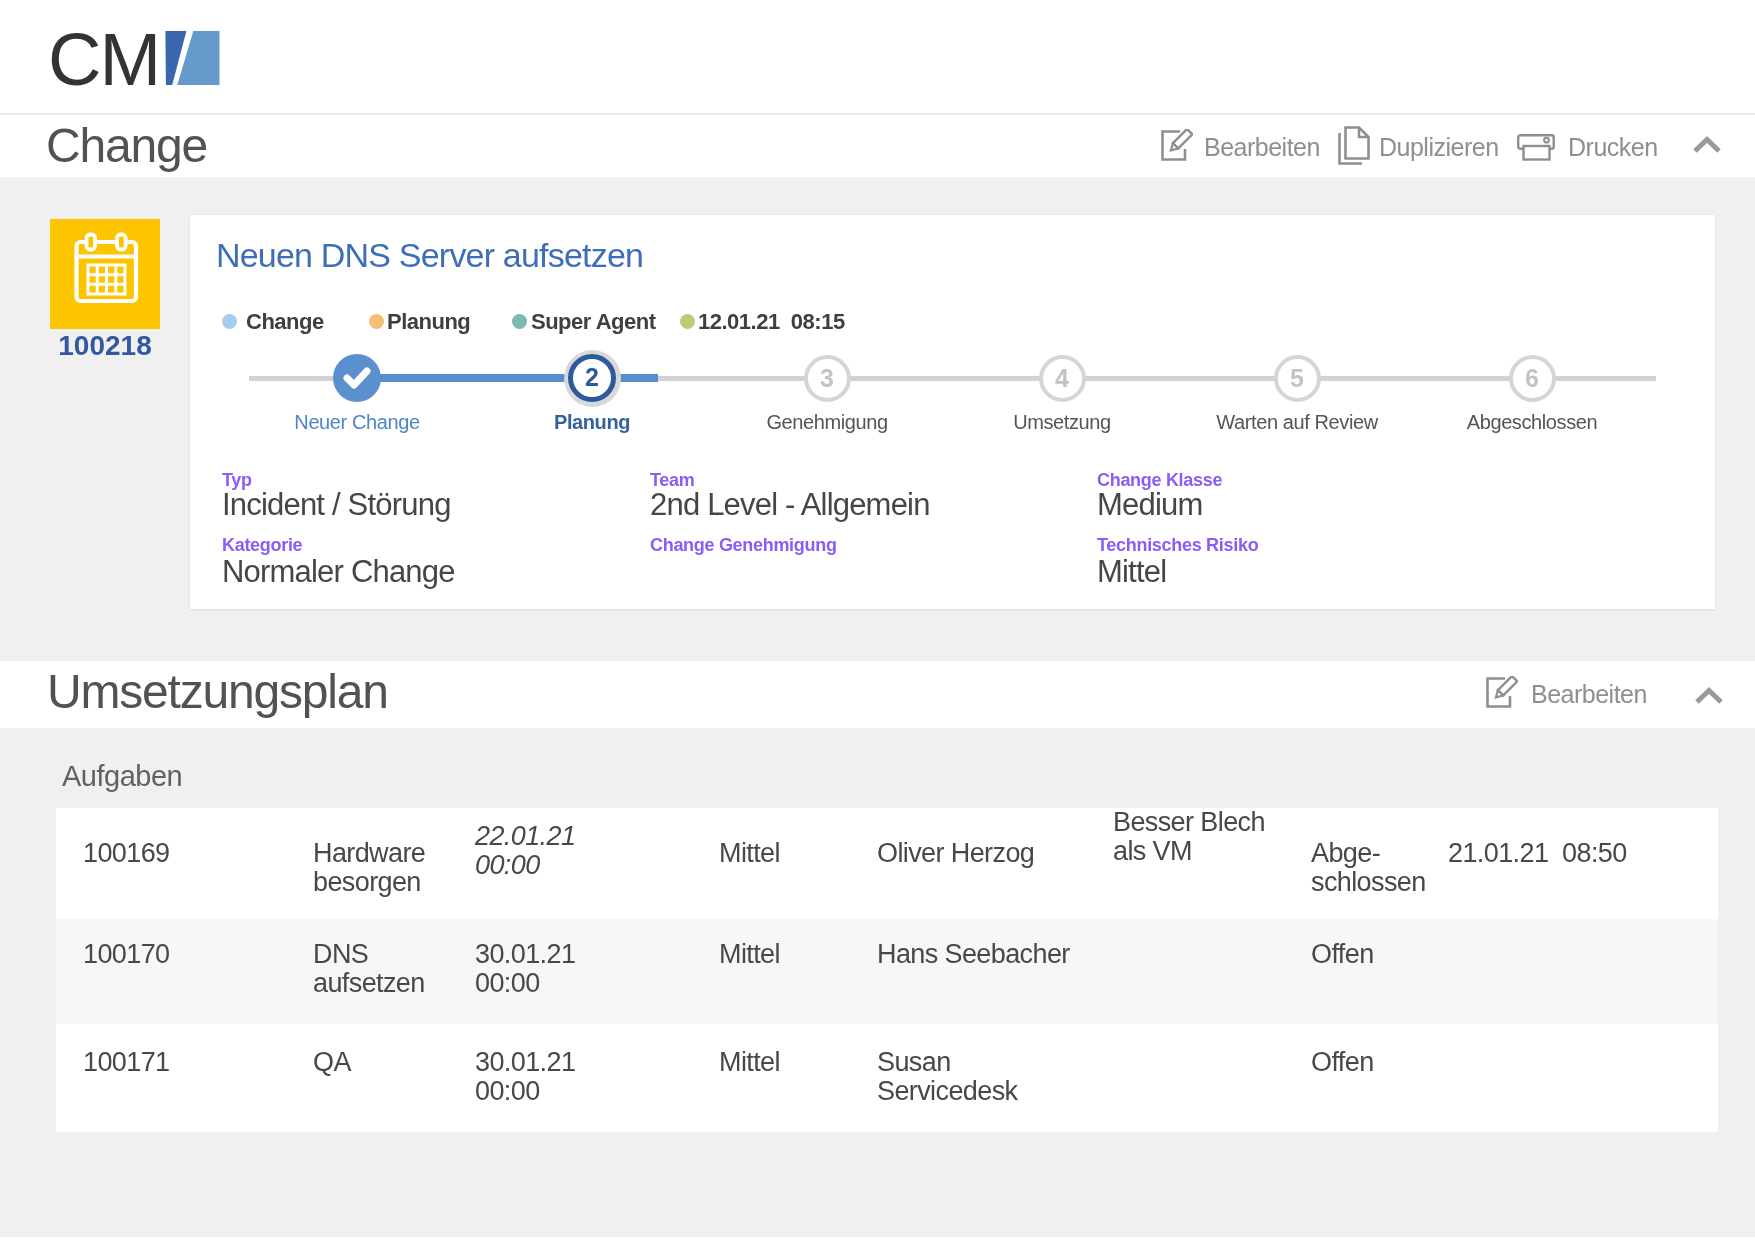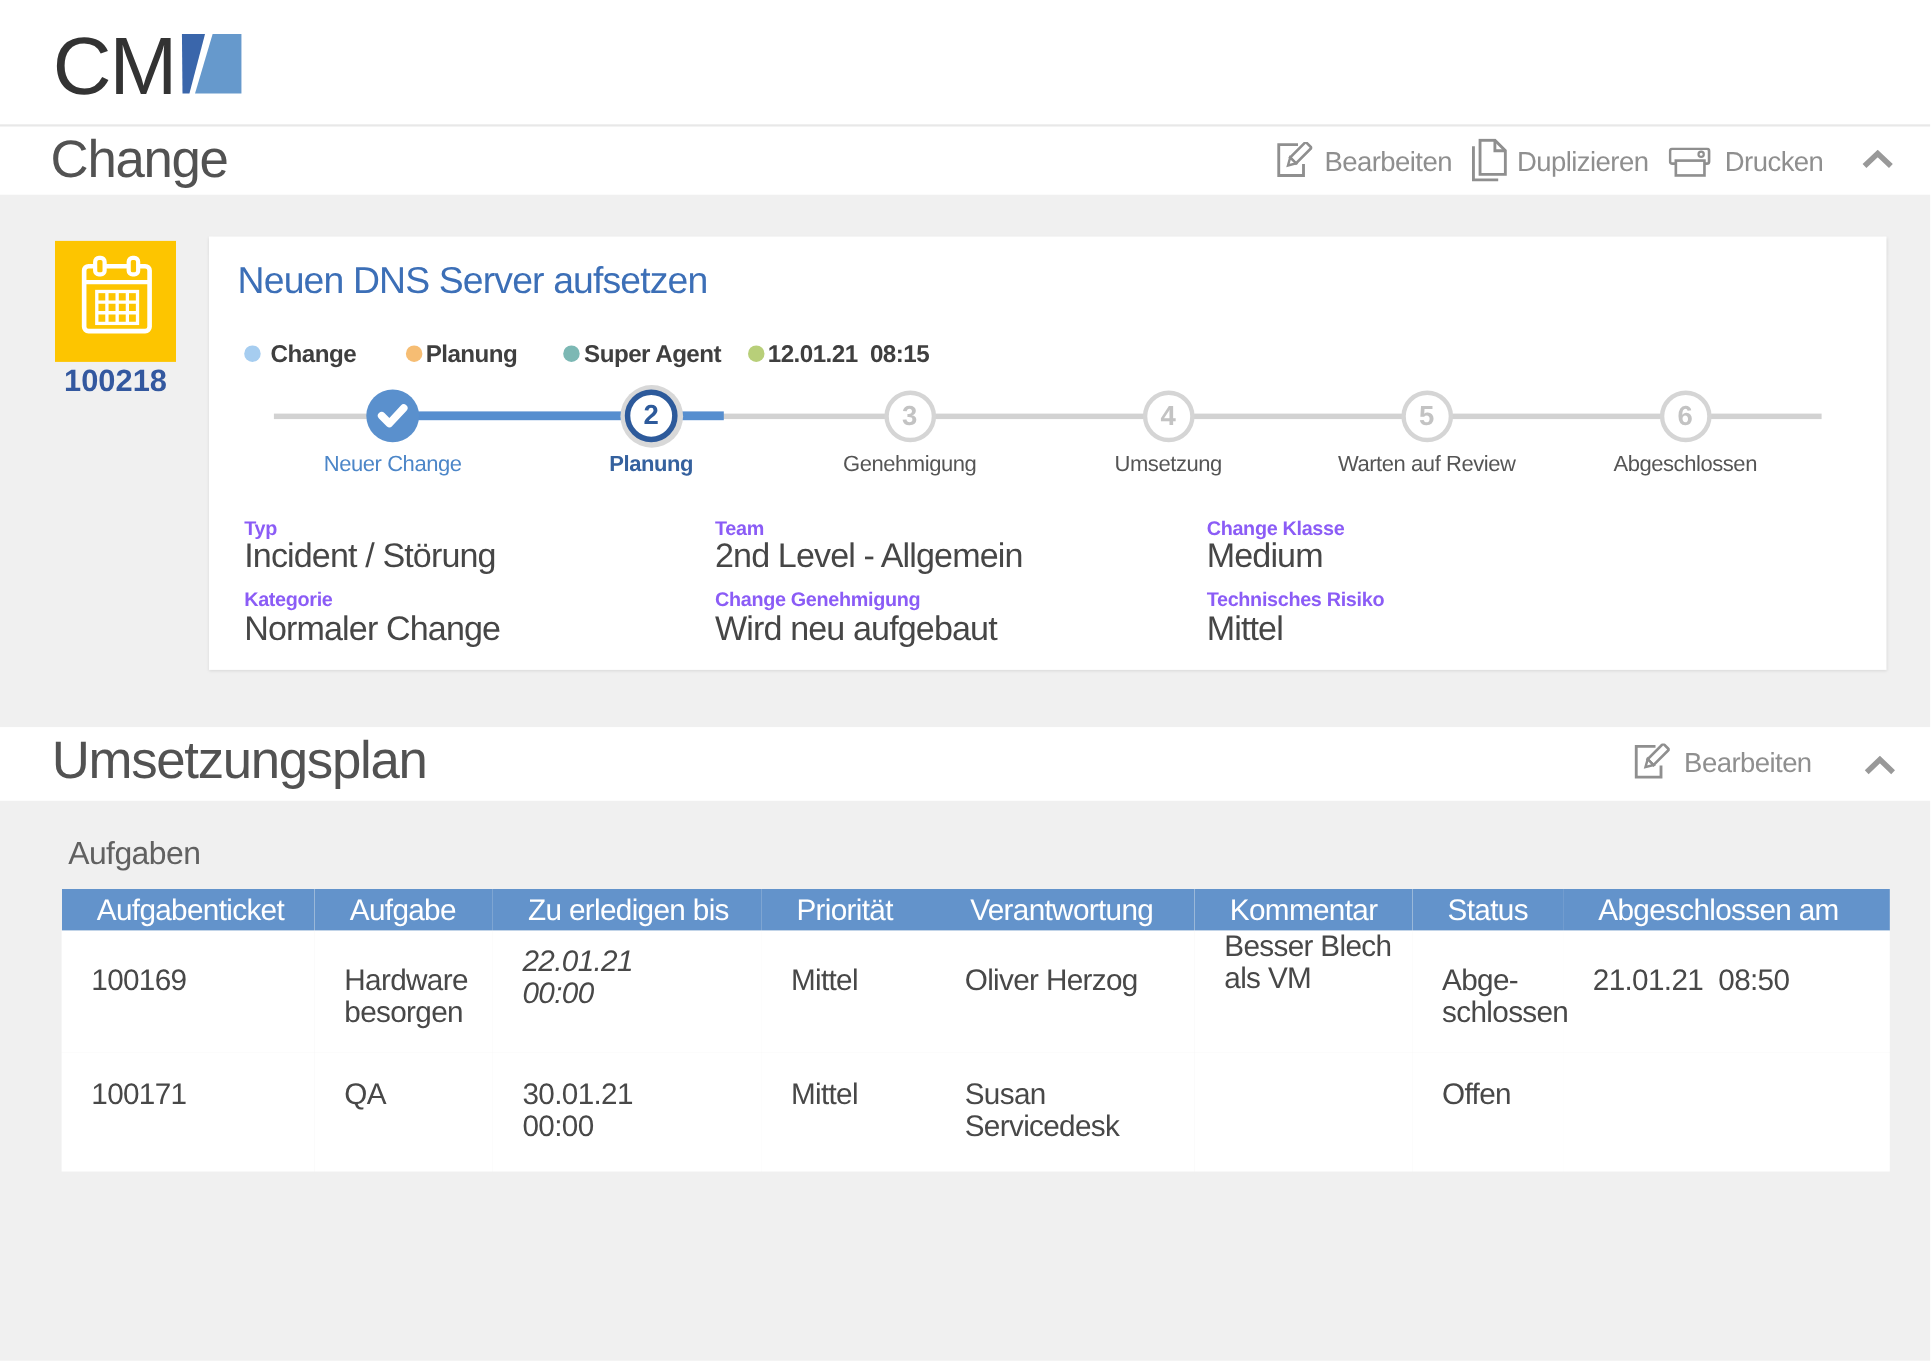--- a/index.html
+++ b/index.html
@@ -138,21 +138,20 @@
 
     <div class="flabel" style="left:32px; top:255px;">Typ</div>
     <div class="fvalue" style="left:32px; top:272px;">Incident / Störung</div>
     <div class="flabel" style="left:460px; top:255px;">Team</div>
     <div class="fvalue" style="left:460px; top:272px;">2nd Level - Allgemein</div>
     <div class="flabel" style="left:907px; top:255px;">Change Klasse</div>
     <div class="fvalue" style="left:907px; top:272px;">Medium</div>
     <div class="flabel" style="left:32px; top:320px;">Kategorie</div>
     <div class="fvalue" style="left:32px; top:339px;">Normaler Change</div>
     <div class="flabel" style="left:460px; top:320px;">Change Genehmigung</div>
-    <div class="fvalue" style="left:460px; top:339px;">Wird neu aufgebaut</div>
     <div class="flabel" style="left:907px; top:320px;">Technisches Risiko</div>
     <div class="fvalue" style="left:907px; top:339px;">Mittel</div>
   </div>
 
   <div class="bartitle" style="left:47px; top:664px;">Umsetzungsplan</div>
   <svg class="abs" style="left:1484px; top:676px;" width="34" height="33" viewBox="0 0 34 33">
     <path d="M21 2.5 H3.5 V30.5 H26 V20" fill="none" stroke="#8f8f8f" stroke-width="2.6"></path>
     <g transform="rotate(45 22 11)">
         <rect x="18.5" y="-1" width="7.5" height="20" fill="#fff" stroke="#8f8f8f" stroke-width="2.4"></rect>
         <path d="M18.5 19 L22.2 25.5 L26 19 Z" fill="#fff" stroke="#8f8f8f" stroke-width="2.2" stroke-linejoin="miter"></path>
@@ -171,39 +170,39 @@
       <col style="width:230px">
         <col style="width:162px">
         <col style="width:244px">
         <col style="width:158px">
       <col style="width:236px">
         <col style="width:198px">
         <col style="width:137px">
         <col style="width:297px">
     </colgroup>
     <tbody>
-        <tr>
-      <th>Aufgabenticket</th>
-          <th>Aufgabe</th>
-          <th>Zu erledigen bis</th>
-          <th>Priorität</th>
-      <th>Verantwortung</th>
-          <th>Kommentar</th>
-          <th>Status</th>
-          <th>Abgeschlossen am</th>
-    </tr>
     <tr style="height:111px; background:#fff;" class="r1">
       <td style="padding-top:31px;">100169</td>
       <td style="padding-top:31px;">Hardware besorgen</td>
       <td style="padding-top:14px;font-style:italic;">22.01.21<br>00:00</td>
       <td style="padding-top:31px;">Mittel</td>
       <td style="padding-top:31px;">Oliver Herzog</td>
       <td style="">Besser Blech als VM</td>
       <td style="padding-top:31px;">Abge-<br>schlossen</td>
       <td style="padding-top:31px;">21.01.21&nbsp; 08:50</td>
+    </tr>
+    <tr style="height:105px; background:#f7f7f7;">
+      <td style="padding-top:21px;">100170</td>
+      <td style="padding-top:21px;">DNS aufsetzen</td>
+      <td style="padding-top:21px;">30.01.21<br>00:00</td>
+      <td style="padding-top:21px;">Mittel</td>
+      <td style="padding-top:21px;">Hans Seebacher</td>
+      <td style="padding-top:21px;"></td>
+      <td style="padding-top:21px;">Offen</td>
+      <td style="padding-top:21px;"></td>
     </tr>
     <tr style="height:108px; background:#fff;">
       <td style="padding-top:24px;">100171</td>
       <td style="padding-top:24px;">QA</td>
       <td style="padding-top:24px;">30.01.21<br>00:00</td>
       <td style="padding-top:24px;">Mittel</td>
       <td style="padding-top:24px;">Susan Servicedesk</td>
       <td style="padding-top:24px;"></td>
       <td style="padding-top:24px;">Offen</td>
       <td style="padding-top:24px;"></td>

